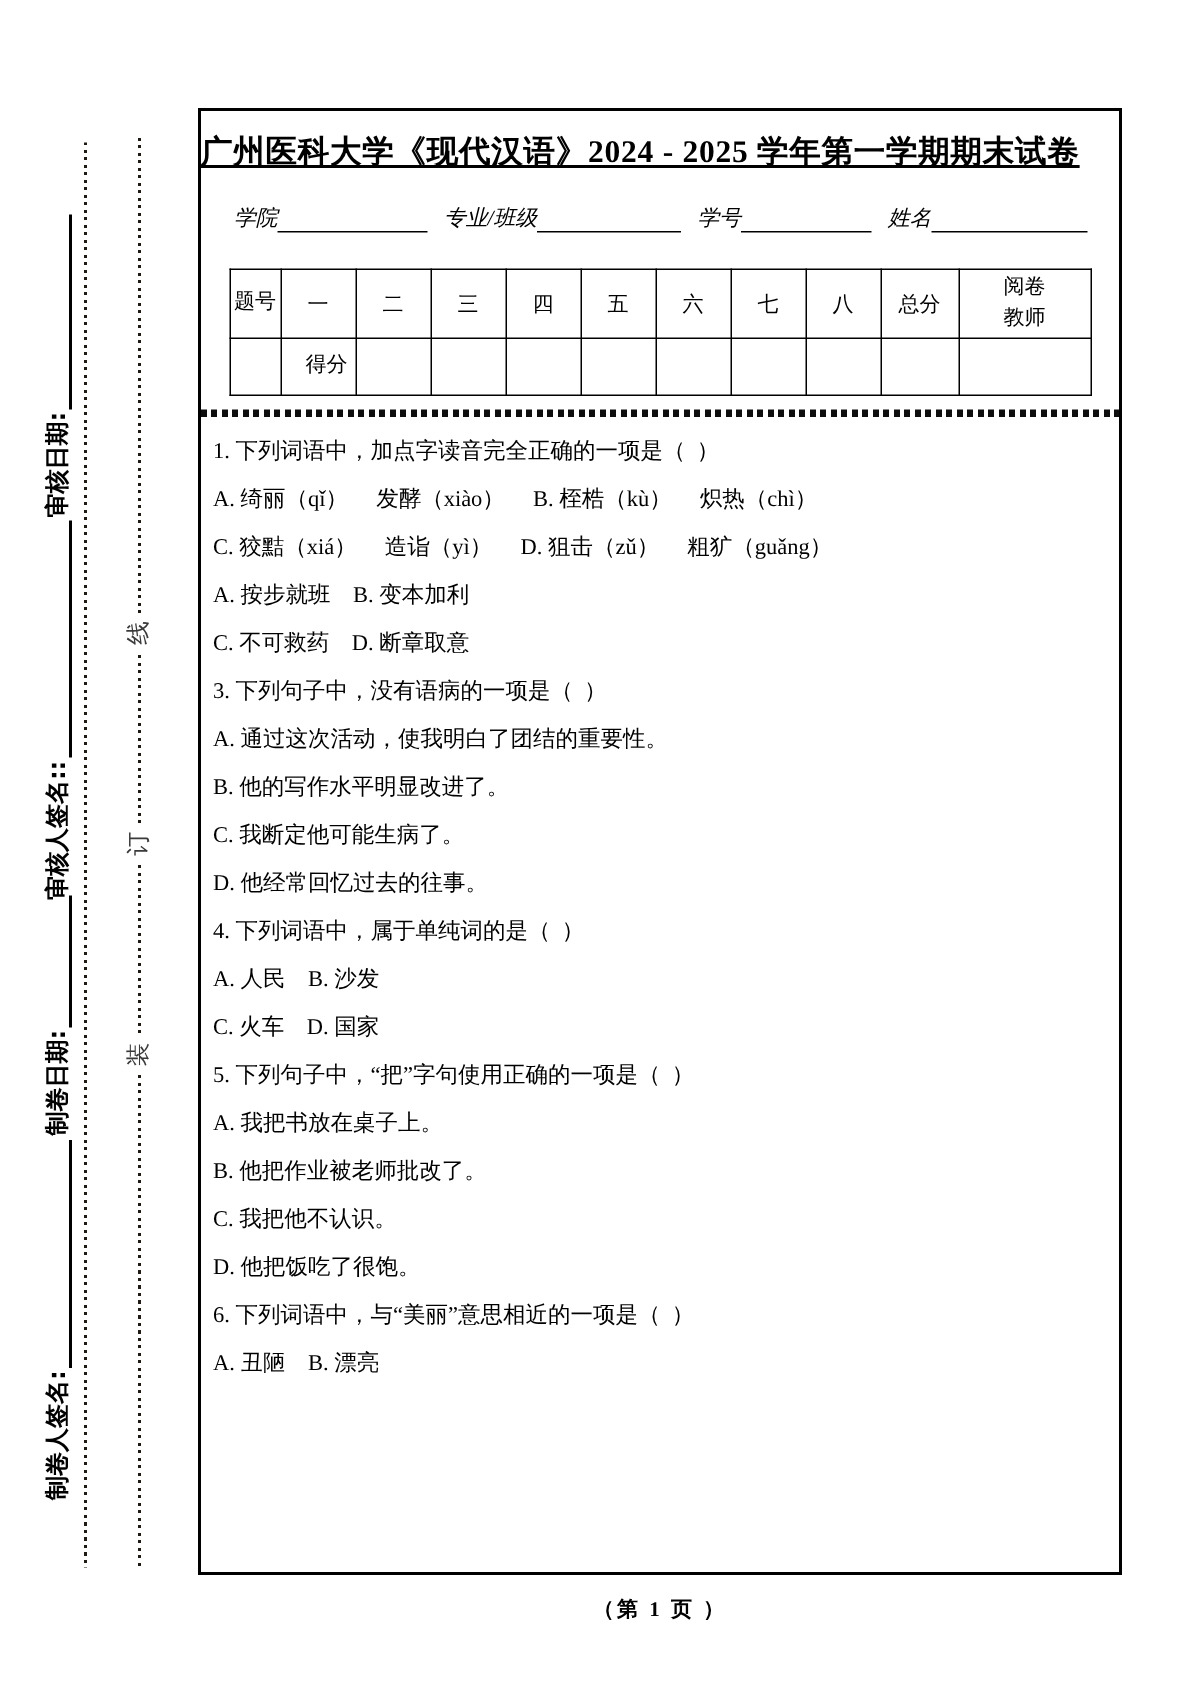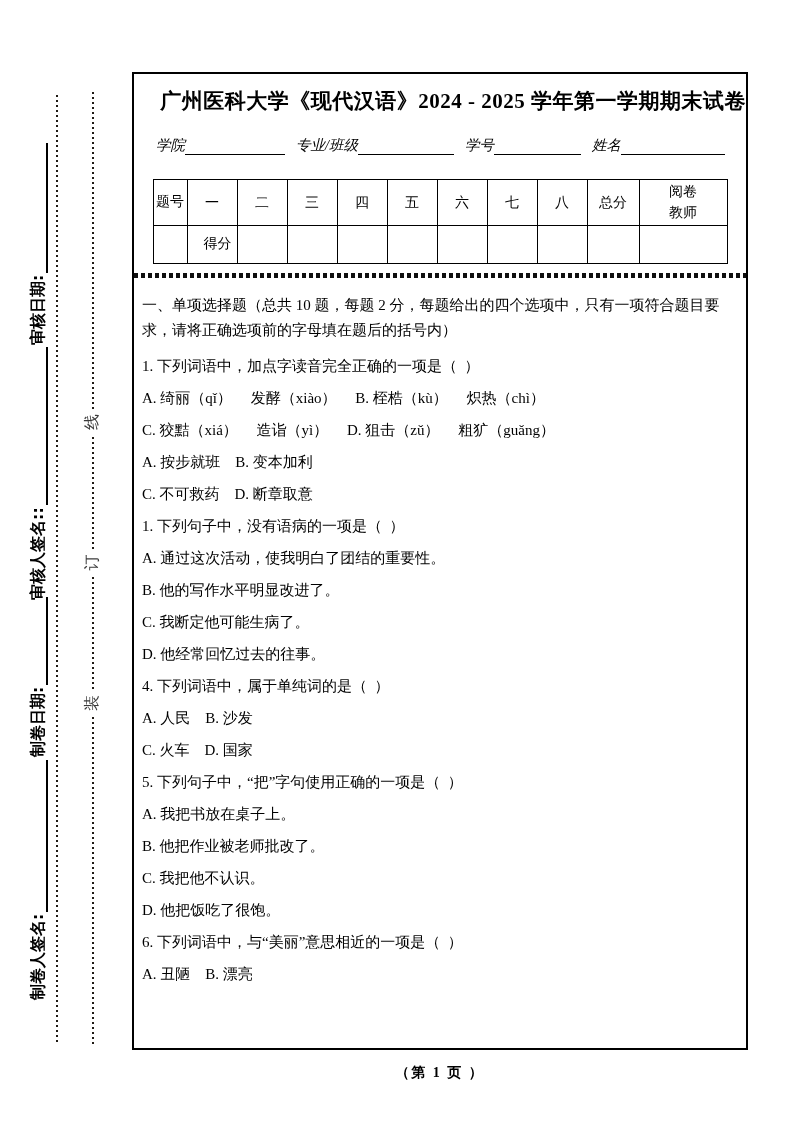--- a/index.html
+++ b/index.html
@@ -32,22 +32,22 @@
     font-family:"DejaVu Sans","Liberation Sans",sans-serif;
     font-size:16px;color:#3a3a3a;
   }
   .binding .bchar{background:#fff;padding:0 4px;}
   
   .sheet{
     position:absolute;left:132px;top:72px;width:616px;height:978px;
     border:2px solid #000;box-sizing:border-box;
   }
   .title{
-    margin-top:13px;text-align:right;font-size:21px;font-weight:bold;
-    letter-spacing:.5px;white-space:nowrap;
+    margin-top:13px;text-align:left;font-size:21px;font-weight:bold;
+    letter-spacing:.5px;white-space:nowrap;text-decoration:underline;
   }
   .fields{display:flex;margin:21px 20px 0 22px;font-size:14.5px;align-items:flex-end;font-style:italic;}
   .field{display:flex;align-items:flex-end;}
   .field+.field{margin-left:11px;}
   .field .flabel{white-space:nowrap;}
   .field .fblank{border-bottom:1.5px solid #000;height:15px;display:inline-block;}
   .fb1{width:100px;} .fb2{width:96px;} .fb3{width:87px;} .fb4{width:104px;}
   table.score{
     margin:24px auto 0;border-collapse:collapse;table-layout:fixed;width:574px;
     font-size:14px;
@@ -162,27 +162,26 @@
         <td></td>
         <td></td>
         <td></td>
       </tr>
     </tbody>
       </table>
 
     <div class="dotted-sep"></div>
 
     <div class="content">
-      <p class="heading">一、单项选择题（总共 10 题，每题 2 分，每题给出的四个选项中，只有一项符合题目要求，请将正确选项前的字母填在题后的括号内）</p>
       <p>1. 下列词语中，加点字读音完全正确的一项是（  ）</p>
       <p>A. 绮丽（qǐ）　 发酵（xiào）　 B. 桎梏（kù）　 炽热（chì）</p>
       <p>C. 狡黠（xiá）　 造诣（yì）　 D. 狙击（zǔ）　 粗犷（guǎng）</p>
       <p>A. 按步就班　B. 变本加利</p>
       <p>C. 不可救药　D. 断章取意</p>
-      <p>1. 下列句子中，没有语病的一项是（  ）</p>
+      <p>3. 下列句子中，没有语病的一项是（  ）</p>
       <p>A. 通过这次活动，使我明白了团结的重要性。</p>
       <p>B. 他的写作水平明显改进了。</p>
       <p>C. 我断定他可能生病了。</p>
       <p>D. 他经常回忆过去的往事。</p>
       <p>4. 下列词语中，属于单纯词的是（  ）</p>
       <p>A. 人民　B. 沙发</p>
       <p>C. 火车　D. 国家</p>
       <p>5. 下列句子中，“把”字句使用正确的一项是（  ）</p>
       <p>A. 我把书放在桌子上。</p>
       <p>B. 他把作业被老师批改了。</p>

